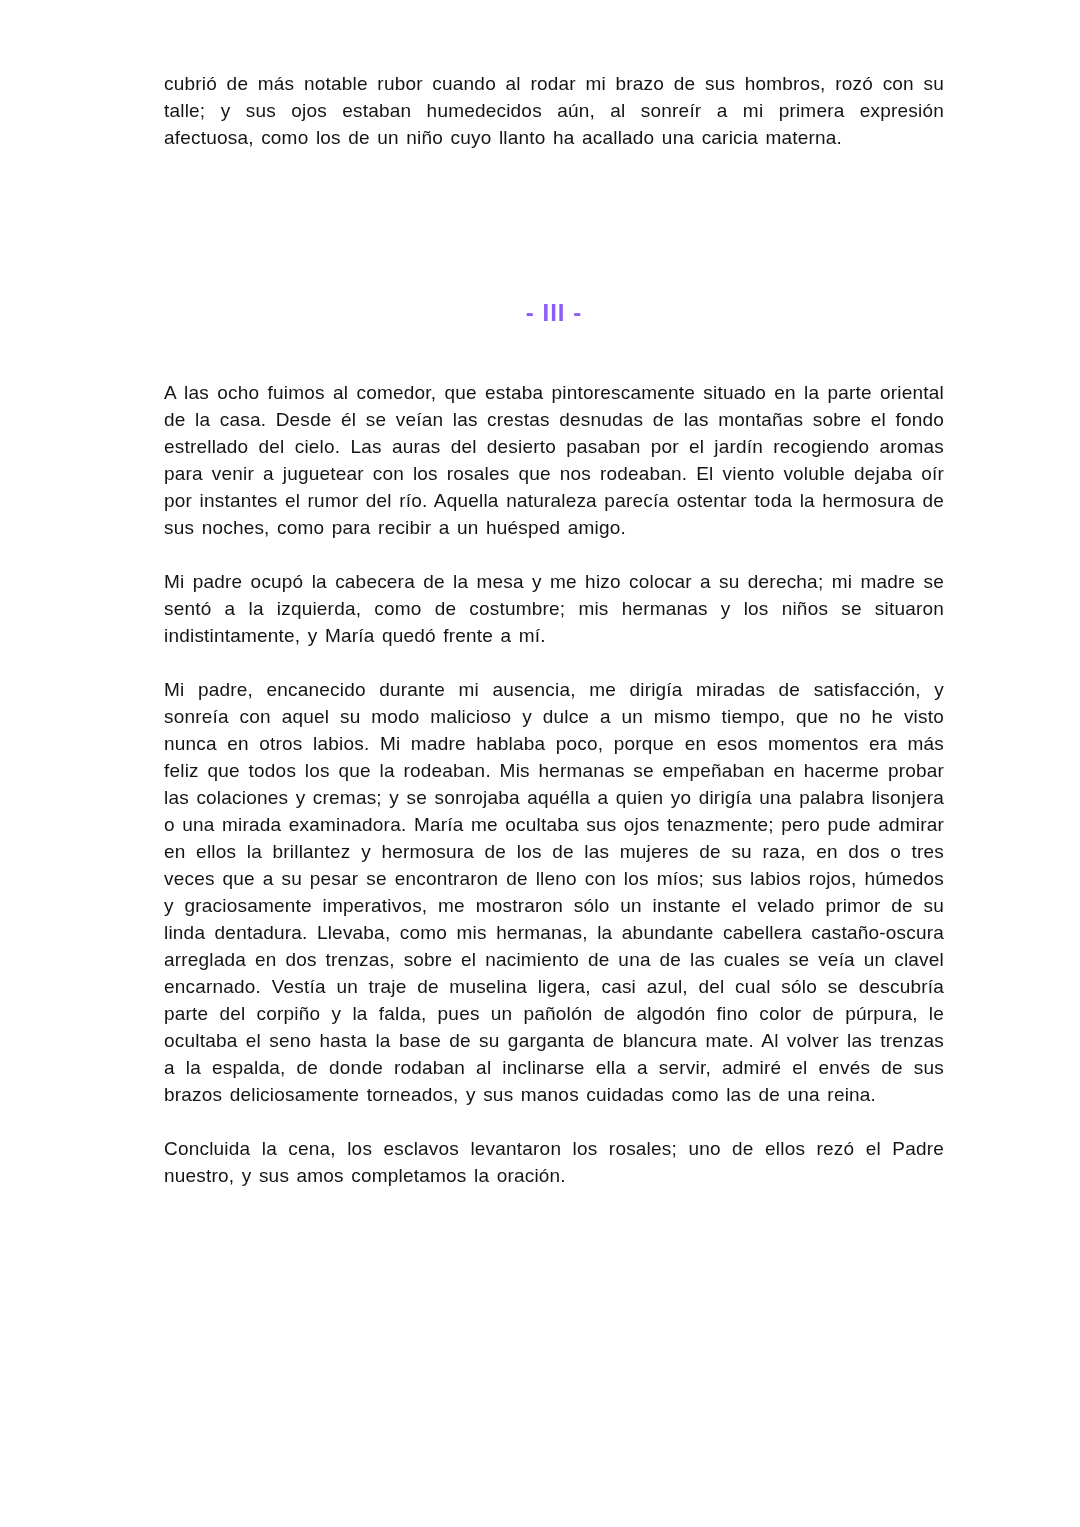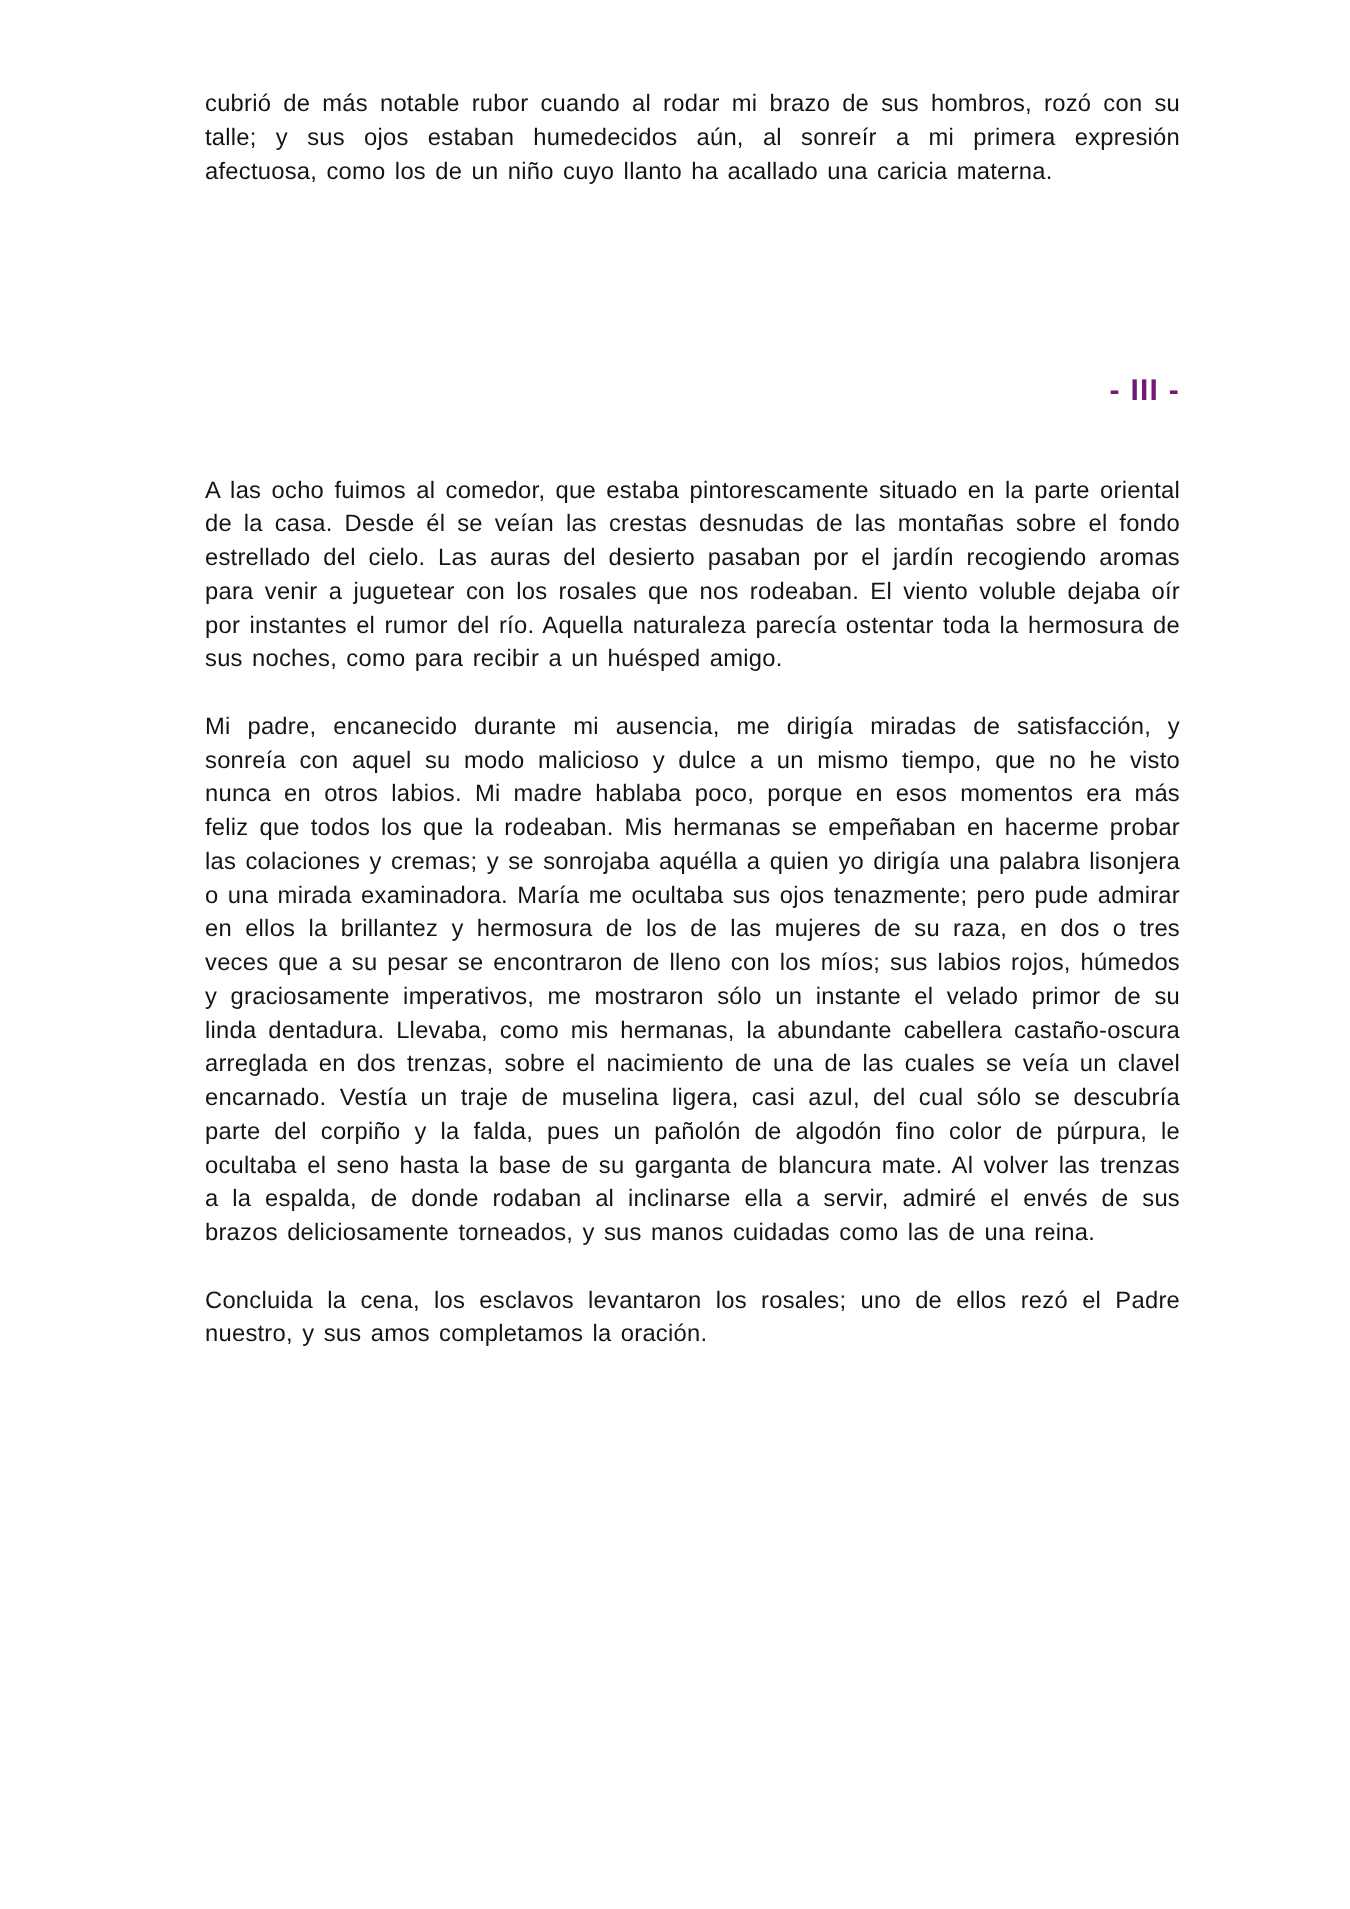--- a/index.html
+++ b/index.html
@@ -29,36 +29,37 @@
     line-height: 27px;
     text-align: justify;
     word-spacing: 2px;
     letter-spacing: 0.2px;
   }
   .chapter-heading {
     margin: 148px 0 52px 0;
     font-size: 24px;
     line-height: 28px;
     font-weight: bold;
-    text-align: right;
+    text-align: center;
     letter-spacing: 1px;
-    color: #701a75;
+    color: #8b5cf6;
   }
 </style>
 </head>
 <body>
 
 <div class="page">
   <div class="body-text">
 
     <p>cubrió de más notable rubor cuando al rodar mi brazo de sus hombros, rozó con su talle; y sus ojos estaban humedecidos aún, al sonreír a mi primera expresión afectuosa, como los de un niño cuyo llanto ha acallado una caricia materna.</p>
 
     <h2 class="chapter-heading">- III -</h2>
 
     <p>A las ocho fuimos al comedor, que estaba pintorescamente situado en la parte oriental de la casa. Desde él se veían las crestas desnudas de las montañas sobre el fondo estrellado del cielo. Las auras del desierto pasaban por el jardín recogiendo aromas para venir a juguetear con los rosales que nos rodeaban. El viento voluble dejaba oír por instantes el rumor del río. Aquella naturaleza parecía ostentar toda la hermosura de sus noches, como para recibir a un huésped amigo.</p>
 
+    <p>Mi padre ocupó la cabecera de la mesa y me hizo colocar a su derecha; mi madre se sentó a la izquierda, como de costumbre; mis hermanas y los niños se situaron indistintamente, y María quedó frente a mí.</p>
 
     <p>Mi padre, encanecido durante mi ausencia, me dirigía miradas de satisfacción, y sonreía con aquel su modo malicioso y dulce a un mismo tiempo, que no he visto nunca en otros labios. Mi madre hablaba poco, porque en esos momentos era más feliz que todos los que la rodeaban. Mis hermanas se empeñaban en hacerme probar las colaciones y cremas; y se sonrojaba aquélla a quien yo dirigía una palabra lisonjera o una mirada examinadora. María me ocultaba sus ojos tenazmente; pero pude admirar en ellos la brillantez y hermosura de los de las mujeres de su raza, en dos o tres veces que a su pesar se encontraron de lleno con los míos; sus labios rojos, húmedos y graciosamente imperativos, me mostraron sólo un instante el velado primor de su linda dentadura. Llevaba, como mis hermanas, la abundante cabellera castaño-oscura arreglada en dos trenzas, sobre el nacimiento de una de las cuales se veía un clavel encarnado. Vestía un traje de muselina ligera, casi azul, del cual sólo se descubría parte del corpiño y la falda, pues un pañolón de algodón fino color de púrpura, le ocultaba el seno hasta la base de su garganta de blancura mate. Al volver las trenzas a la espalda, de donde rodaban al inclinarse ella a servir, admiré el envés de sus brazos deliciosamente torneados, y sus manos cuidadas como las de una reina.</p>
 
     <p>Concluida la cena, los esclavos levantaron los rosales; uno de ellos rezó el Padre nuestro, y sus amos completamos la oración.</p>
 
   </div>
 </div>
 
 </body></html>

